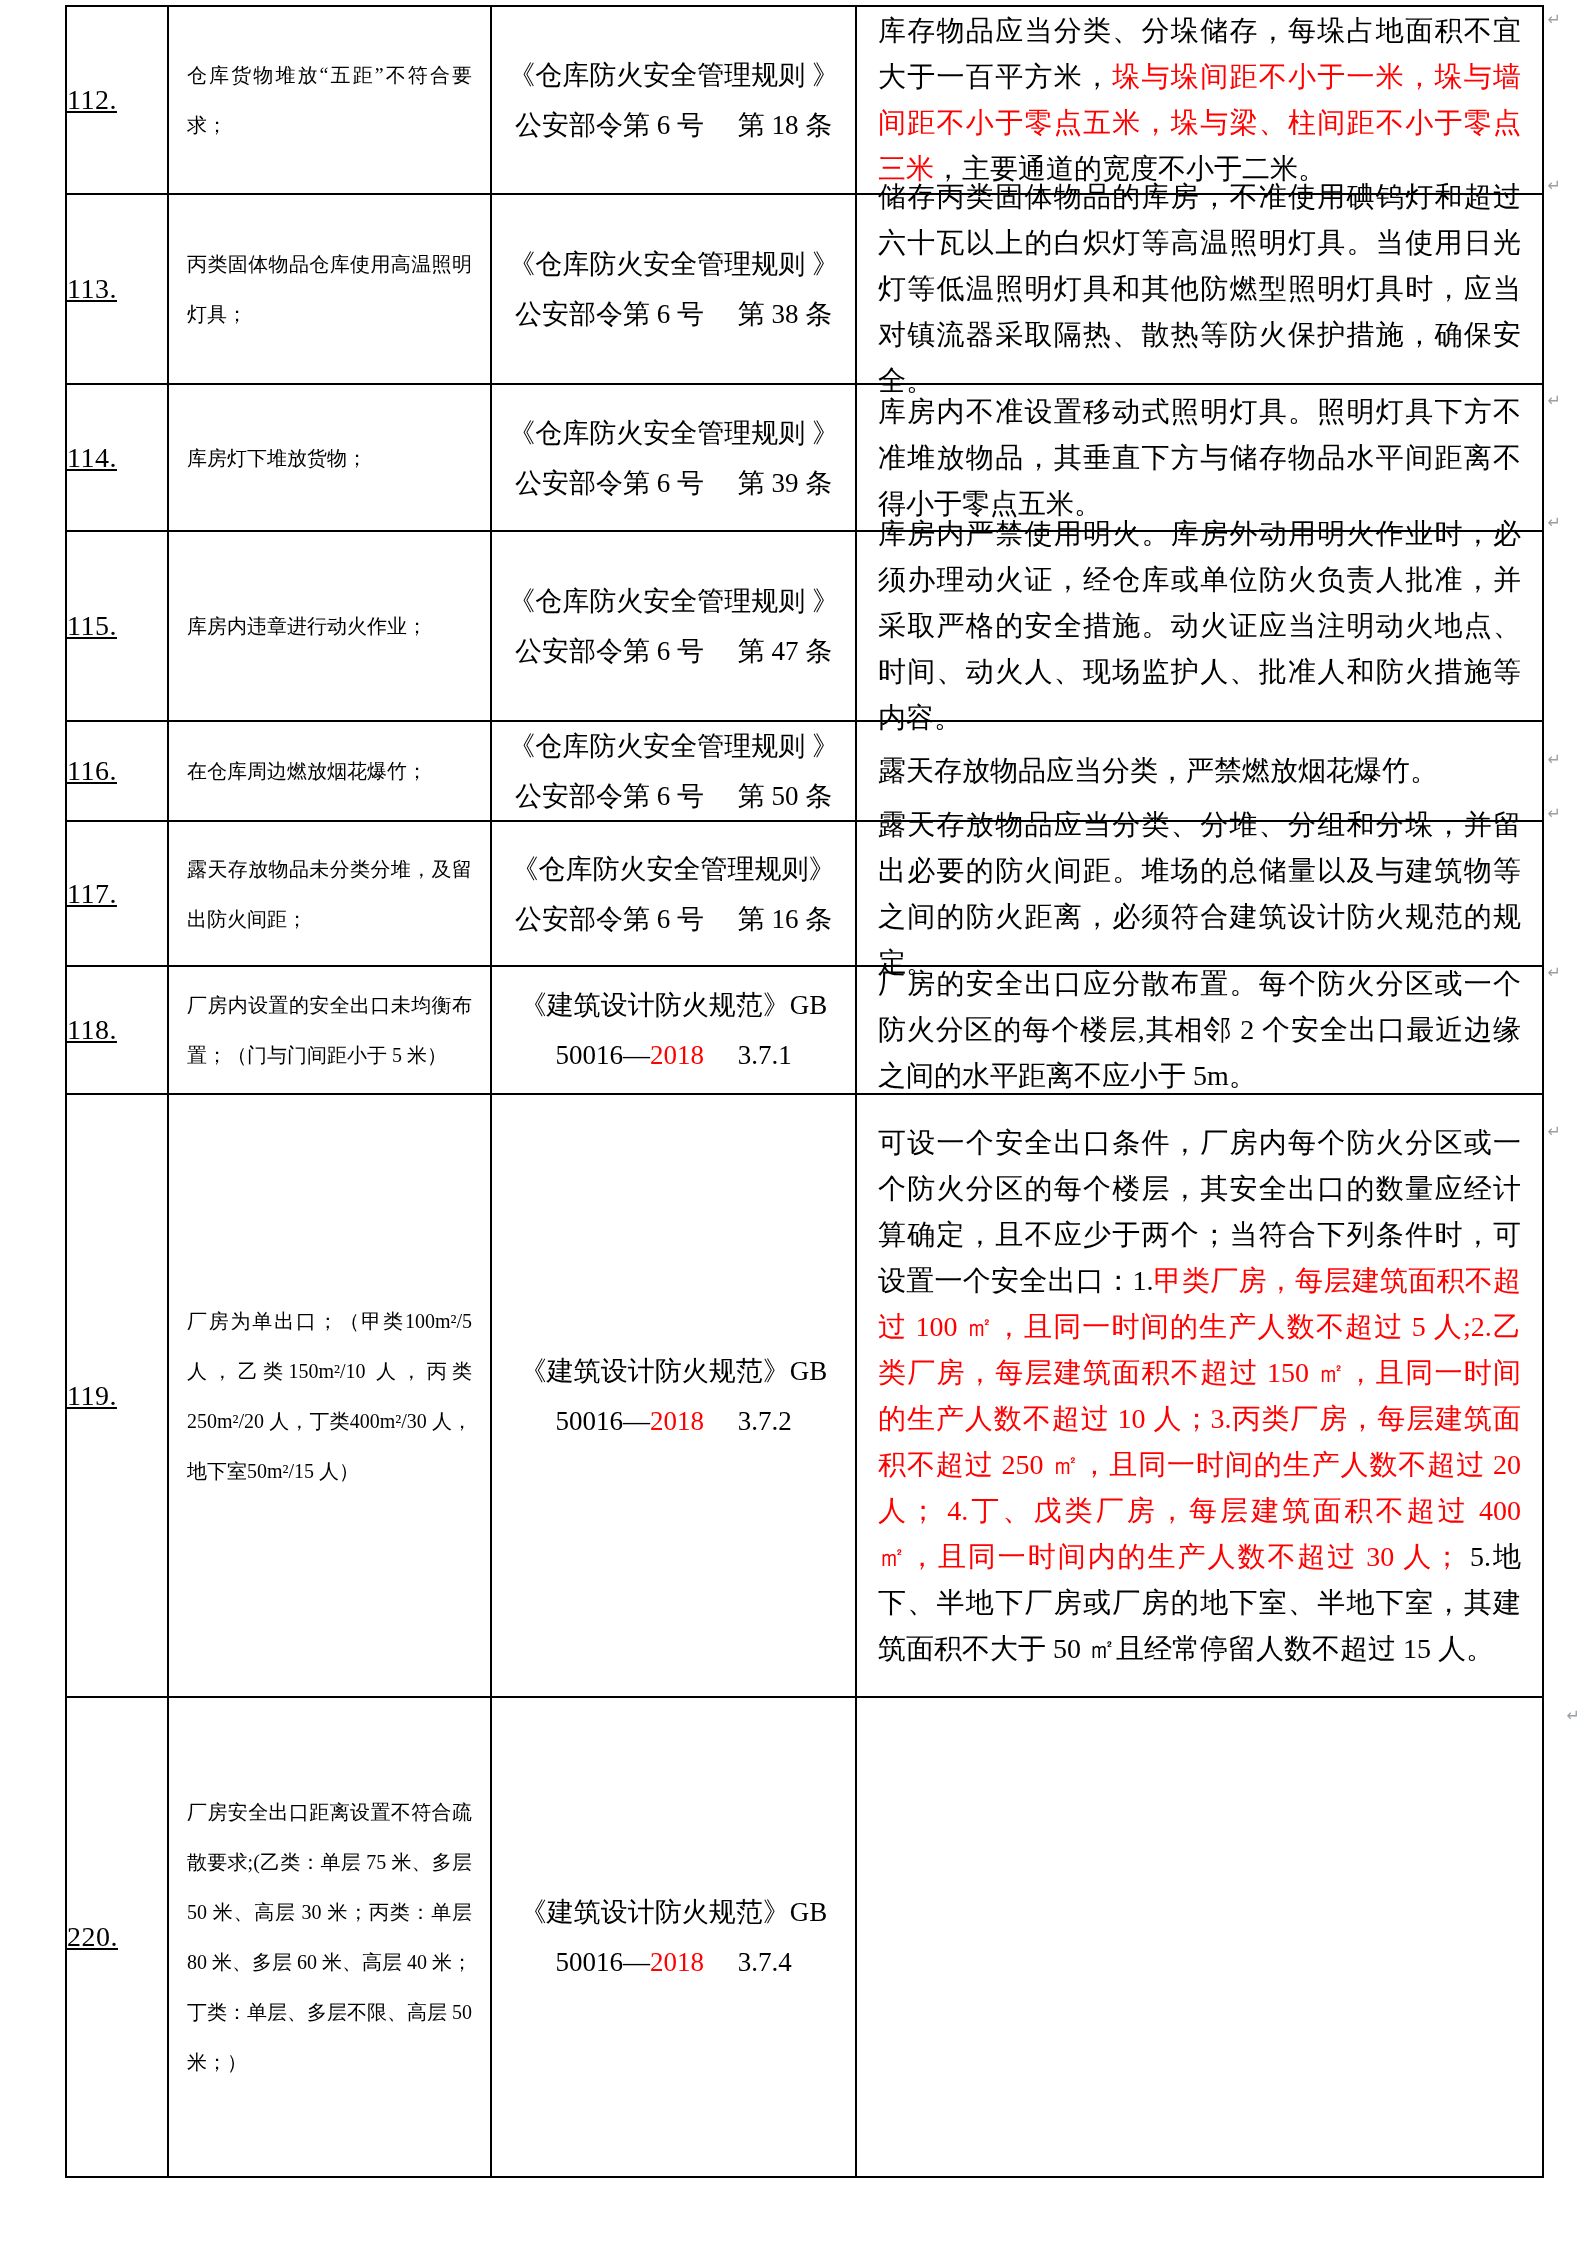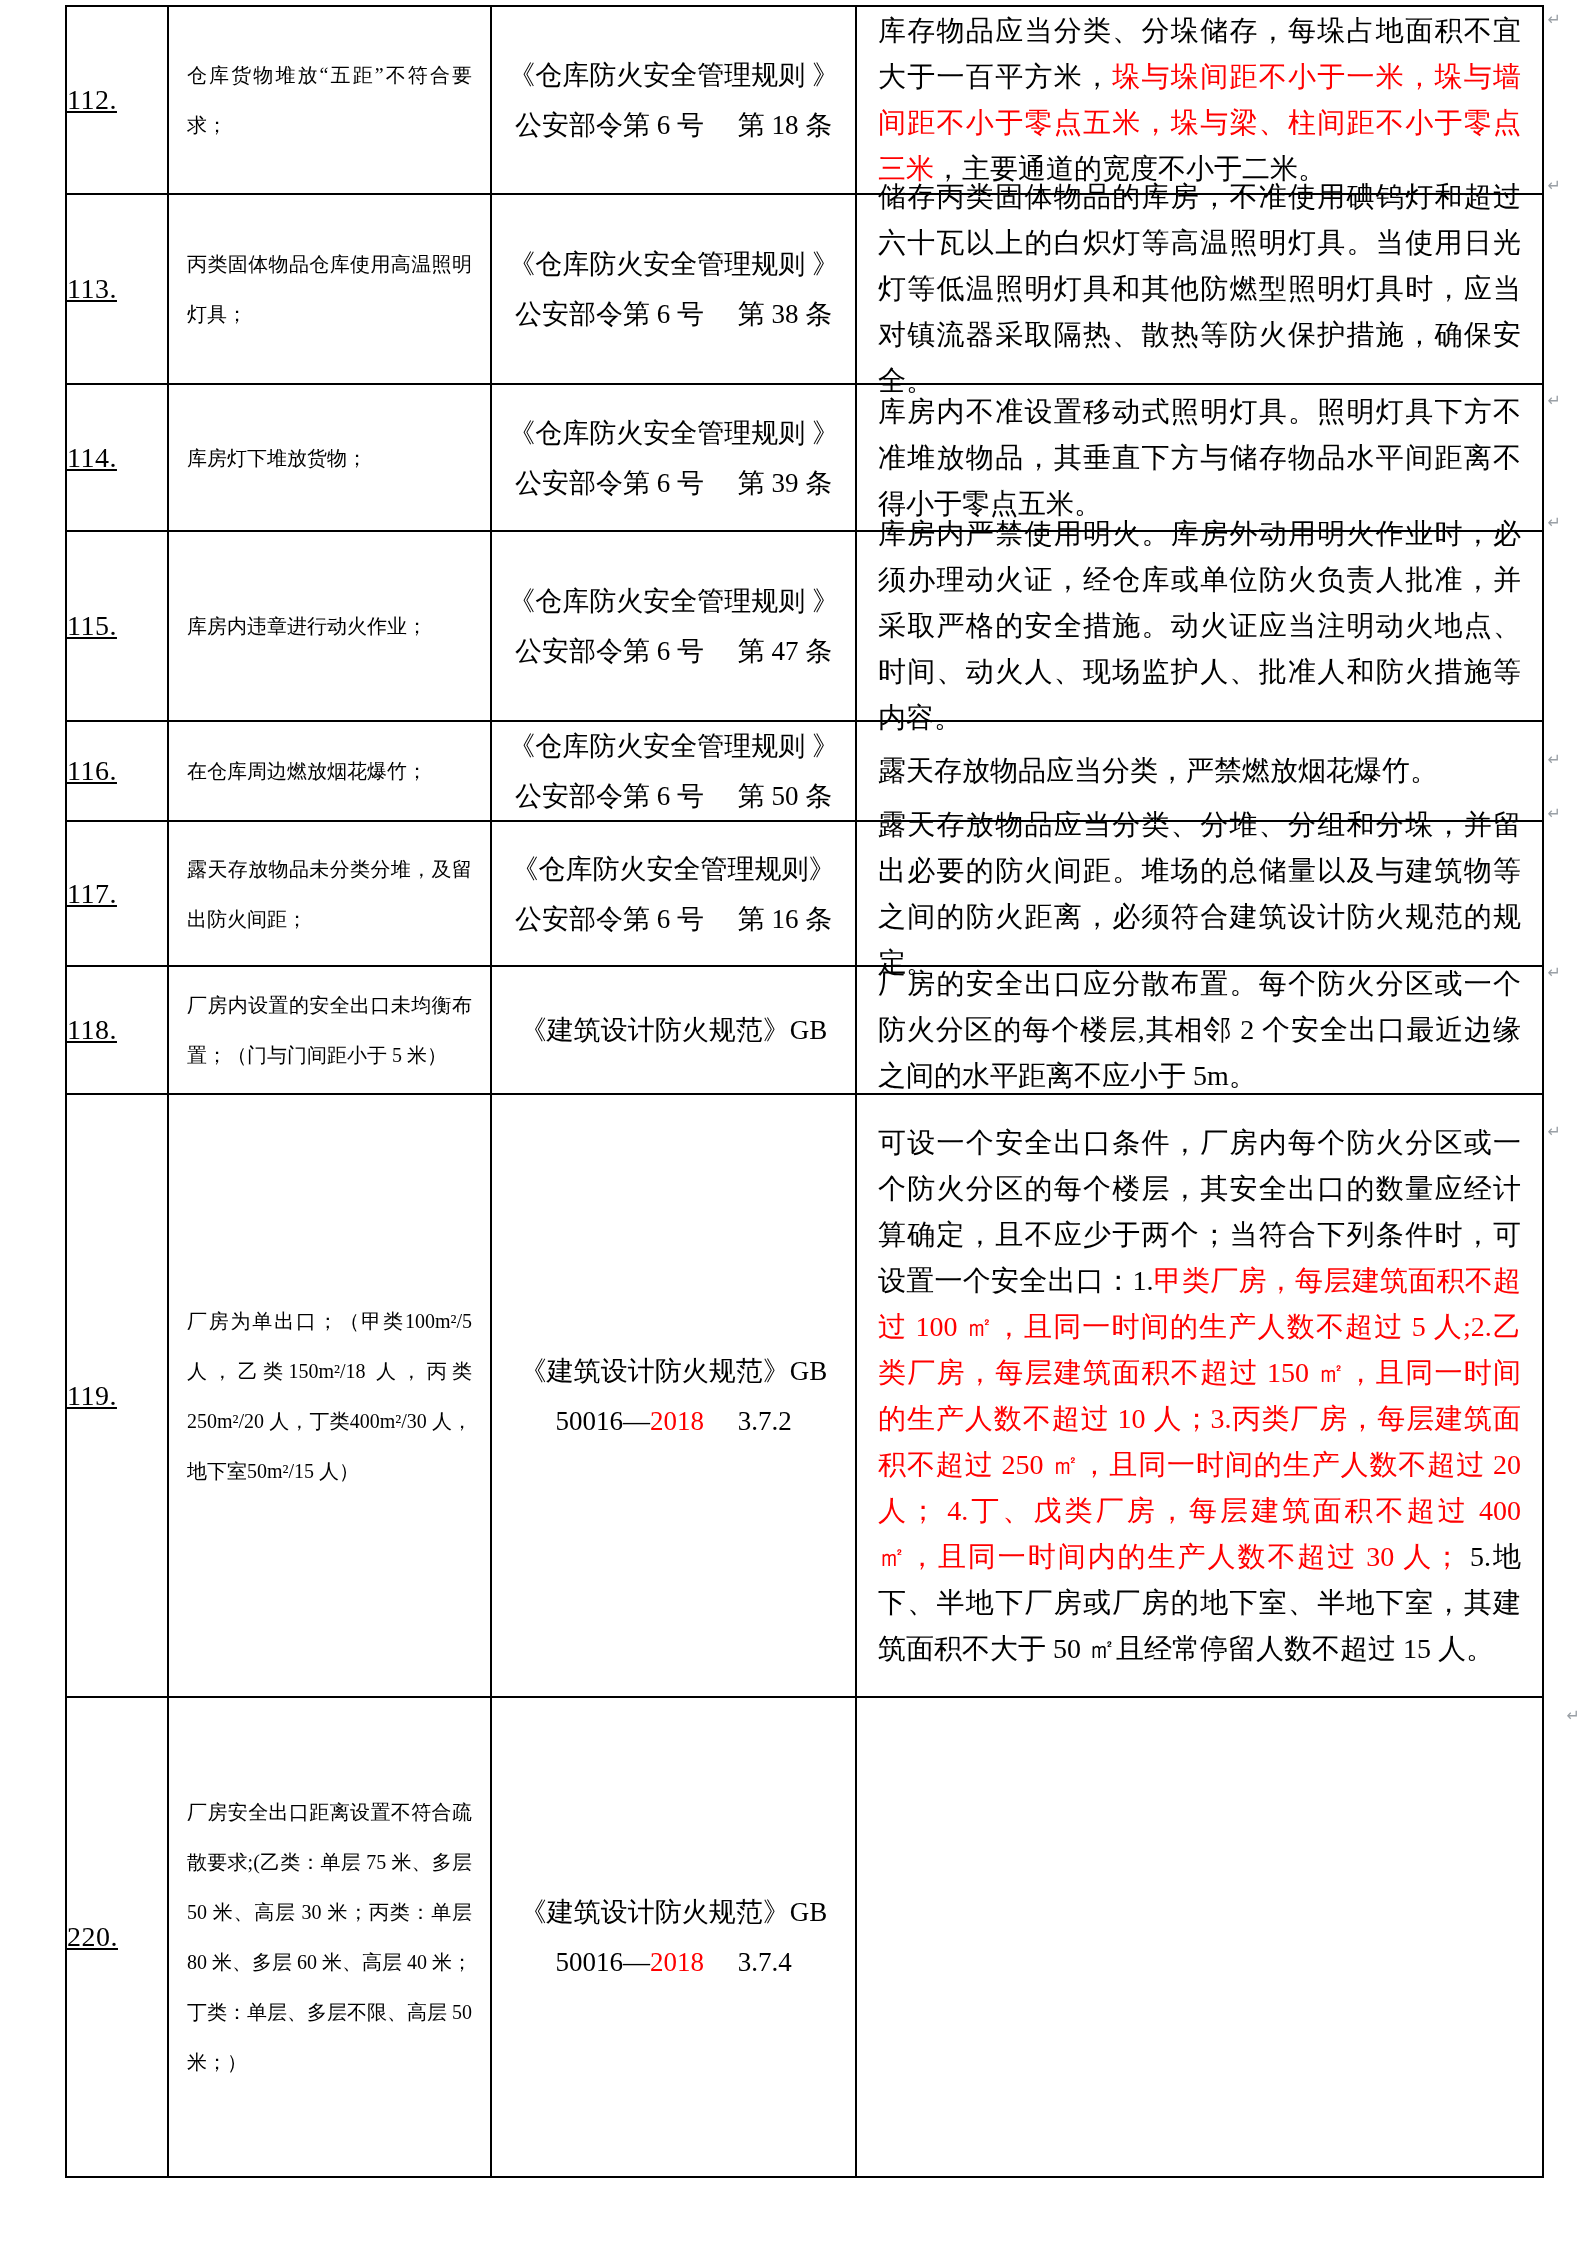--- a/index.html
+++ b/index.html
@@ -129,30 +129,31 @@
     </div>
     <div class="cell c-no row-compact">
       <span>118.</span>
     </div>
     <div class="cell c-viol row-compact">
       <div class="txt">厂房内设置的安全出口未均衡布置；（门与门间距小于 5 米）</div>
     </div>
     <div class="cell c-basis row-compact">
       <div class="txt">
         <div class="line"><span>《建筑设计防火规范》GB</span></div>
+        <div class="line"><span>50016—</span><span class="red">2018</span><span>　 3.7.1</span></div>
       </div>
     </div>
     <div class="cell c-detail row-compact">
       <div class="txt"><span>厂房的安全出口应分散布置。每个防火分区或一个防火分区的每个楼层,其相邻 2 个安全出口最近边缘之间的水平距离不应小于 5m。</span><span class="pilcrow">↵</span></div>
     </div>
     <div class="cell c-no">
       <span>119.</span>
     </div>
     <div class="cell c-viol">
-      <div class="txt">厂房为单出口；（甲类100m²/5 人，乙类150m²/18 人，丙类250m²/20 人，丁类400m²/30 人，地下室50m²/15 人）</div>
+      <div class="txt">厂房为单出口；（甲类100m²/5 人，乙类150m²/10 人，丙类250m²/20 人，丁类400m²/30 人，地下室50m²/15 人）</div>
     </div>
     <div class="cell c-basis">
       <div class="txt">
         <div class="line"><span>《建筑设计防火规范》GB</span></div>
         <div class="line"><span>50016—</span><span class="red">2018</span><span>　 3.7.2</span></div>
       </div>
     </div>
     <div class="cell c-detail">
       <div class="txt"><span>可设一个安全出口条件，厂房内每个防火分区或一个防火分区的每个楼层，其安全出口的数量应经计算确定，且不应少于两个；当符合下列条件时，可设置一个安全出口：1.</span><span class="red">甲类厂房，每层建筑面积不超过 100 ㎡，且同一时间的生产人数不超过 5 人;2.乙类厂房，每层建筑面积不超过 150 ㎡，且同一时间的生产人数不超过 10 人；3.丙类厂房，每层建筑面积不超过 250 ㎡，且同一时间的生产人数不超过 20 人； 4.丁、戊类厂房，每层建筑面积不超过 400 ㎡，且同一时间内的生产人数不超过 30 人；</span><span> 5.地下、半地下厂房或厂房的地下室、半地下室，其建筑面积不大于 50 ㎡且经常停留人数不超过 15 人。</span><span class="pilcrow">↵</span></div>
     </div>

